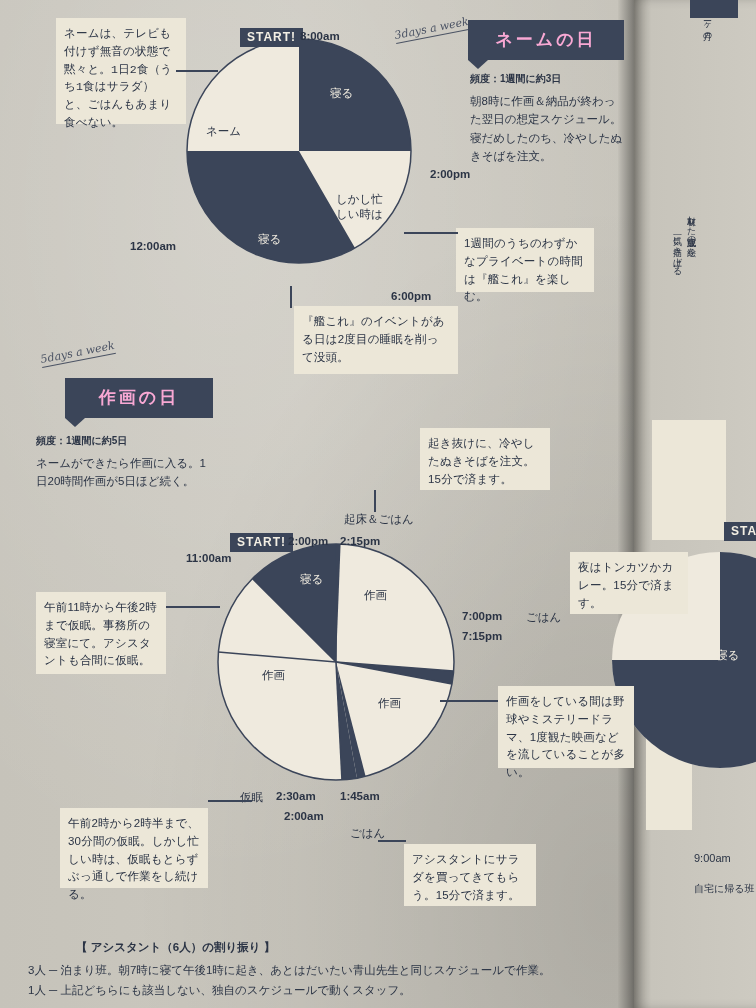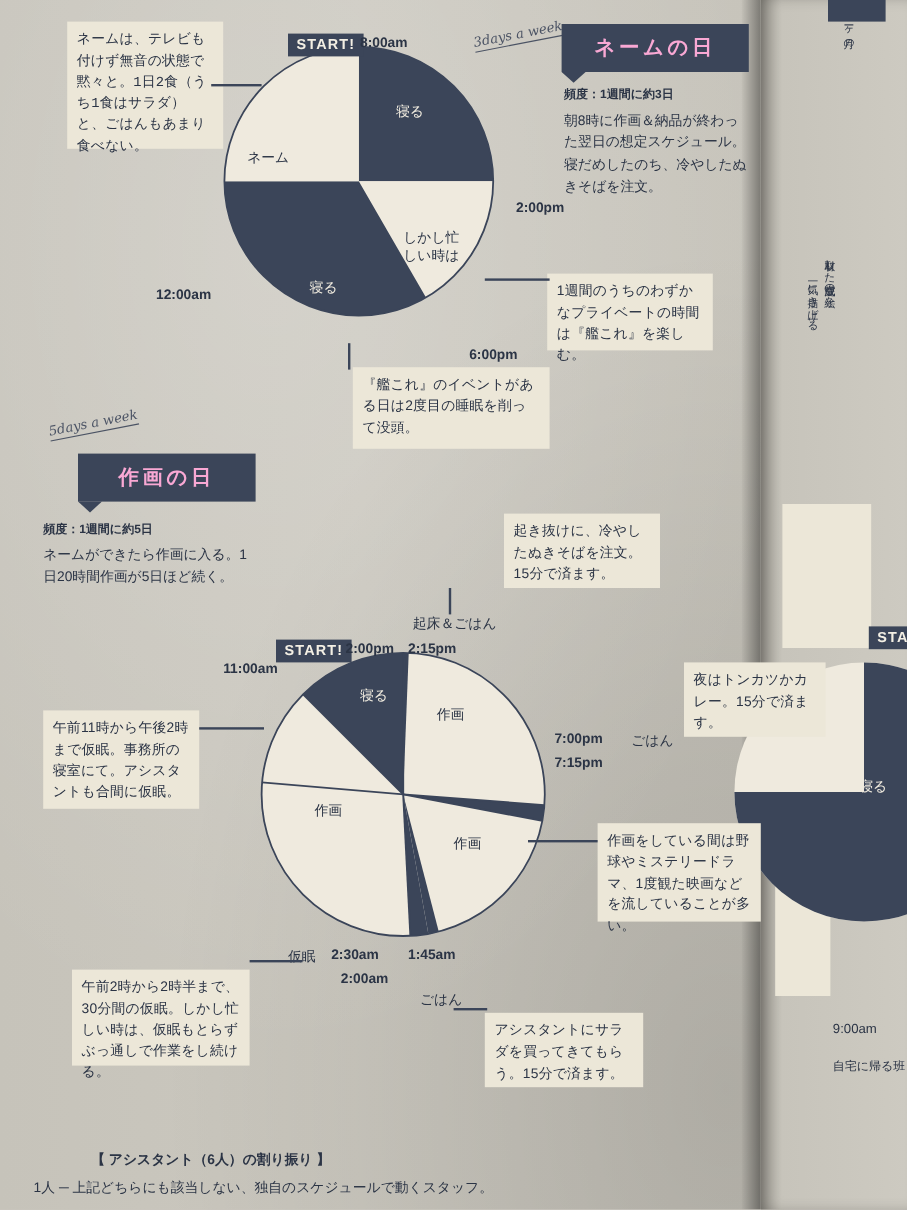--- a/index.html
+++ b/index.html
@@ -238,14 +238,15 @@
 <div class="leader" style="left:208px;top:800px;width:44px;height:2px;"></div>
 
 <div class="note" style="left:498px;top:686px;width:136px;height:82px;">作画をしている間は野球やミステリードラマ、1度観た映画などを流していることが多い。</div>
 <div class="leader" style="left:440px;top:700px;width:58px;height:2px;"></div>
 
 <div class="note" style="left:404px;top:844px;width:132px;height:62px;">アシスタントにサラダを買ってきてもらう。15分で済ます。</div>
 <div class="leader" style="left:378px;top:840px;width:28px;height:2px;"></div>
 
 <div class="footer">
   <div class="ttl">【 アシスタント（6人）の割り振り 】</div>
+  <div class="row">3人 ─ 泊まり班。朝7時に寝て午後1時に起き、あとはだいたい青山先生と同じスケジュールで作業。</div>
   <div class="row">1人 ─ 上記どちらにも該当しない、独自のスケジュールで動くスタッフ。</div>
 </div>
 
 </body></html>

